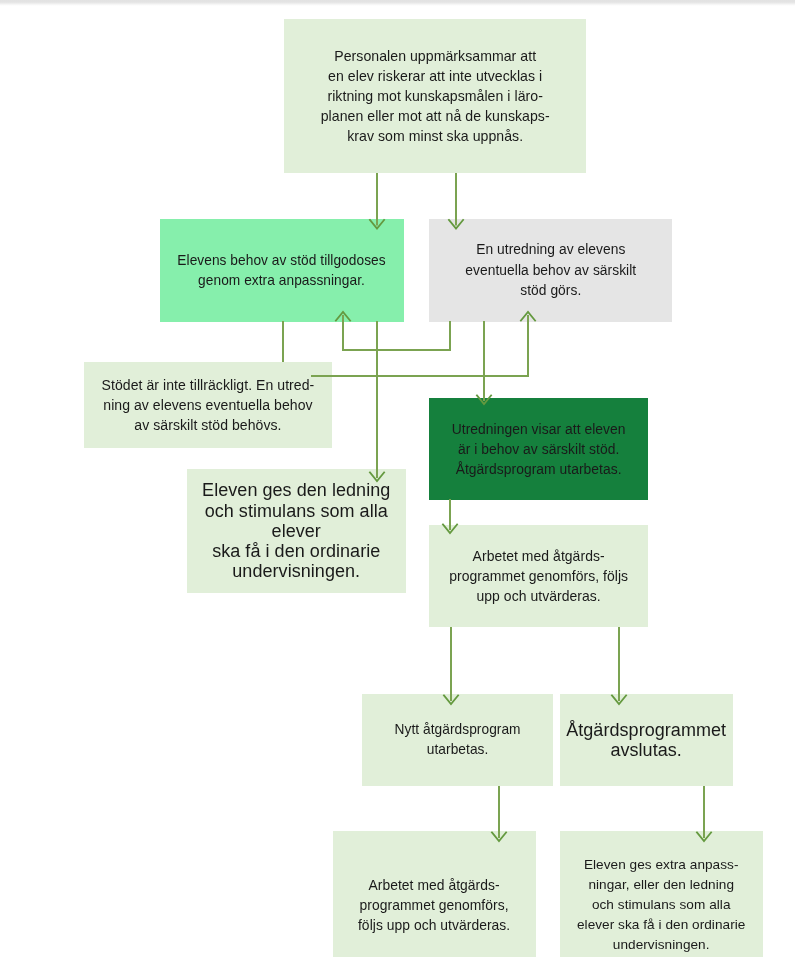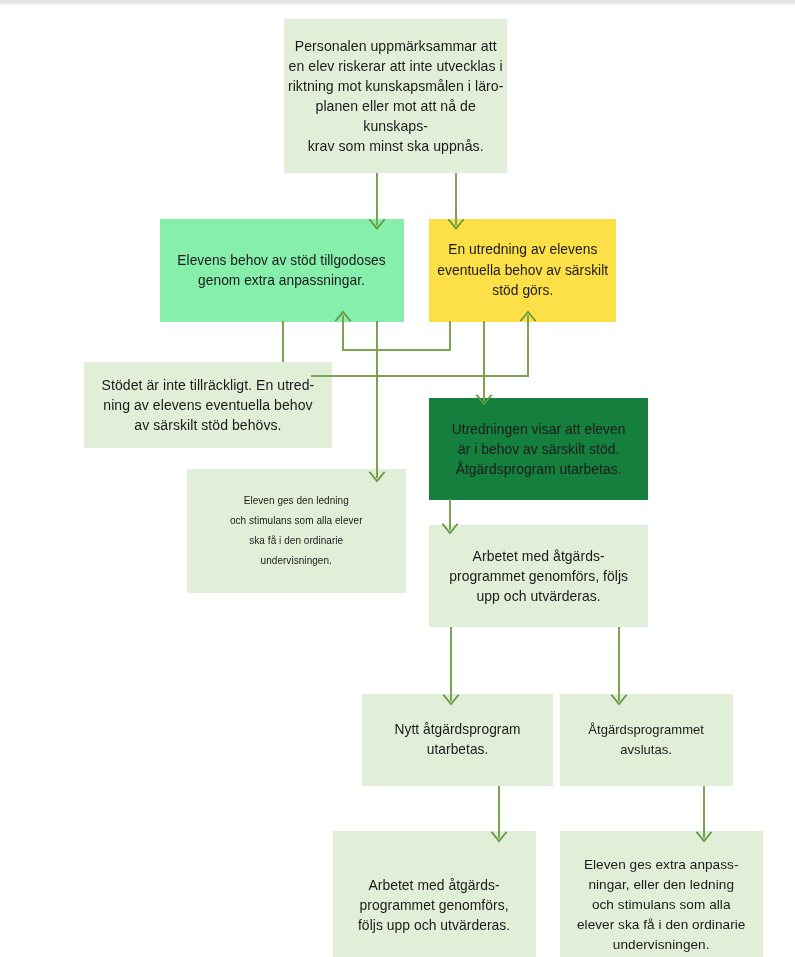--- a/index.html
+++ b/index.html
@@ -33,45 +33,45 @@
     position:absolute;left:0;top:0;width:795px;height:957px;
     overflow:visible;pointer-events:none;z-index:5;
   }
 </style>
 </head>
 <body>
 
 <div id="stage">
   <div id="topstrip"></div>
   <div id="nodes">
-      <div class="node" style="left: 284.2px; top: 18.8px; width: 223px; height: 154.2px; font-size: 14.1px; background: rgb(225, 239, 217); color: rgb(26, 26, 26);">
+      <div class="node" style="left: 284.2px; top: 18.8px; width: 302px; height: 154.2px; font-size: 14.1px; background: rgb(225, 239, 217); color: rgb(26, 26, 26);">
         <span class="node-text">Personalen uppmärksammar att<br>en elev riskerar att inte utvecklas i<br>riktning mot kunskapsmålen i läro-<br>planen eller mot att nå de kunskaps-<br>krav som minst ska uppnås.</span>
       </div>
       <div class="node" style="left: 159.5px; top: 219.3px; width: 244px; height: 102.6px; font-size: 13.72px; background: #86efac; color: rgb(26, 26, 26);">
         <span class="node-text">Elevens behov av stöd tillgodoses<br>genom extra anpassningar.</span>
       </div>
-      <div class="node" style="left: 429.3px; top: 219.3px; width: 187px; height: 102.6px; font-size: 13.8px; background: #fde047; color: rgb(26, 26, 26); justify-content: center;">
+      <div class="node" style="left: 429.3px; top: 219.3px; width: 243px; height: 102.6px; font-size: 13.8px; background: #e5e5e5; color: rgb(26, 26, 26); justify-content: center;">
         <span class="node-text">En utredning av elevens<br>eventuella behov av särskilt<br>stöd görs.</span>
       </div>
       <div class="node" style="left: 64.3px; top: 361.5px; width: 247.3px; height: 86.9px; font-size: 14.05px; background: rgb(225, 239, 217); color: rgb(26, 26, 26); margin-left: 20px;">
         <span class="node-text">Stödet är inte tillräckligt. En utred-<br>ning av elevens eventuella behov<br>av särskilt stöd behövs.</span>
       </div>
-      <div class="node" style="left: 186.8px; top: 468.8px; width: 218.9px; height: 123.8px; font-size: 10px; background: rgb(225, 239, 217); color: rgb(26, 26, 26);">
+      <div class="node" style="left: 186.8px; top: 468.8px; width: 218.9px; height: 123.8px; font-size: 18px; background: rgb(225, 239, 217); color: rgb(26, 26, 26);">
         <span class="node-text">Eleven ges den ledning<br>och stimulans som alla elever<br>ska få i den ordinarie<br>undervisningen.</span>
       </div>
       <div class="node" style="left: 428.8px; top: 397.5px; width: 219.7px; height: 102.4px; font-size: 13.85px; background: #15803d; color: rgb(26, 26, 26);">
         <span class="node-text">Utredningen visar att eleven<br>är i behov av särskilt stöd.<br>Åtgärdsprogram utarbetas.</span>
       </div>
       <div class="node" style="left: 428.8px; top: 525px; width: 219.7px; height: 101.7px; font-size: 13.96px; background: rgb(225, 239, 217); color: rgb(26, 26, 26);">
         <span class="node-text">Arbetet med åtgärds-<br>programmet genomförs, följs<br>upp och utvärderas.</span>
       </div>
       <div class="node" style="left: 362.1px; top: 693.8px; width: 191px; height: 92.1px; font-size: 13.72px; background: rgb(225, 239, 217); color: rgb(26, 26, 26);">
         <span class="node-text">Nytt åtgärdsprogram<br>utarbetas.</span>
       </div>
-      <div class="node" style="left: 559.5px; top: 693.8px; width: 173.3px; height: 92.1px; font-size: 13px; background: rgb(225, 239, 217); color: rgb(26, 26, 26);">
+      <div class="node" style="left: 559.5px; top: 693.8px; width: 173.3px; height: 92.1px; font-size: 18px; background: rgb(225, 239, 217); color: rgb(26, 26, 26);">
         <span class="node-text">Åtgärdsprogrammet<br>avslutas.</span>
       </div>
       <div class="node" style="left: 332.5px; top: 830.9px; width: 203.2px; height: 148.1px; font-size: 13.87px; background: rgb(225, 239, 217); color: rgb(26, 26, 26);">
         <span class="node-text">Arbetet med åtgärds-<br>programmet genomförs,<br>följs upp och utvärderas.</span>
       </div>
       <div class="node" style="left: 559.5px; top: 830.9px; width: 203.4px; height: 148.4px; font-size: 13.6px; background: rgb(225, 239, 217); color: rgb(26, 26, 26);">
         <span class="node-text">Eleven ges extra anpass-<br>ningar, eller den ledning<br>och stimulans som alla<br>elever ska få i den ordinarie<br>undervisningen.</span>
       </div>
     </div>
   <svg id="links" viewBox="0 0 795 957">

